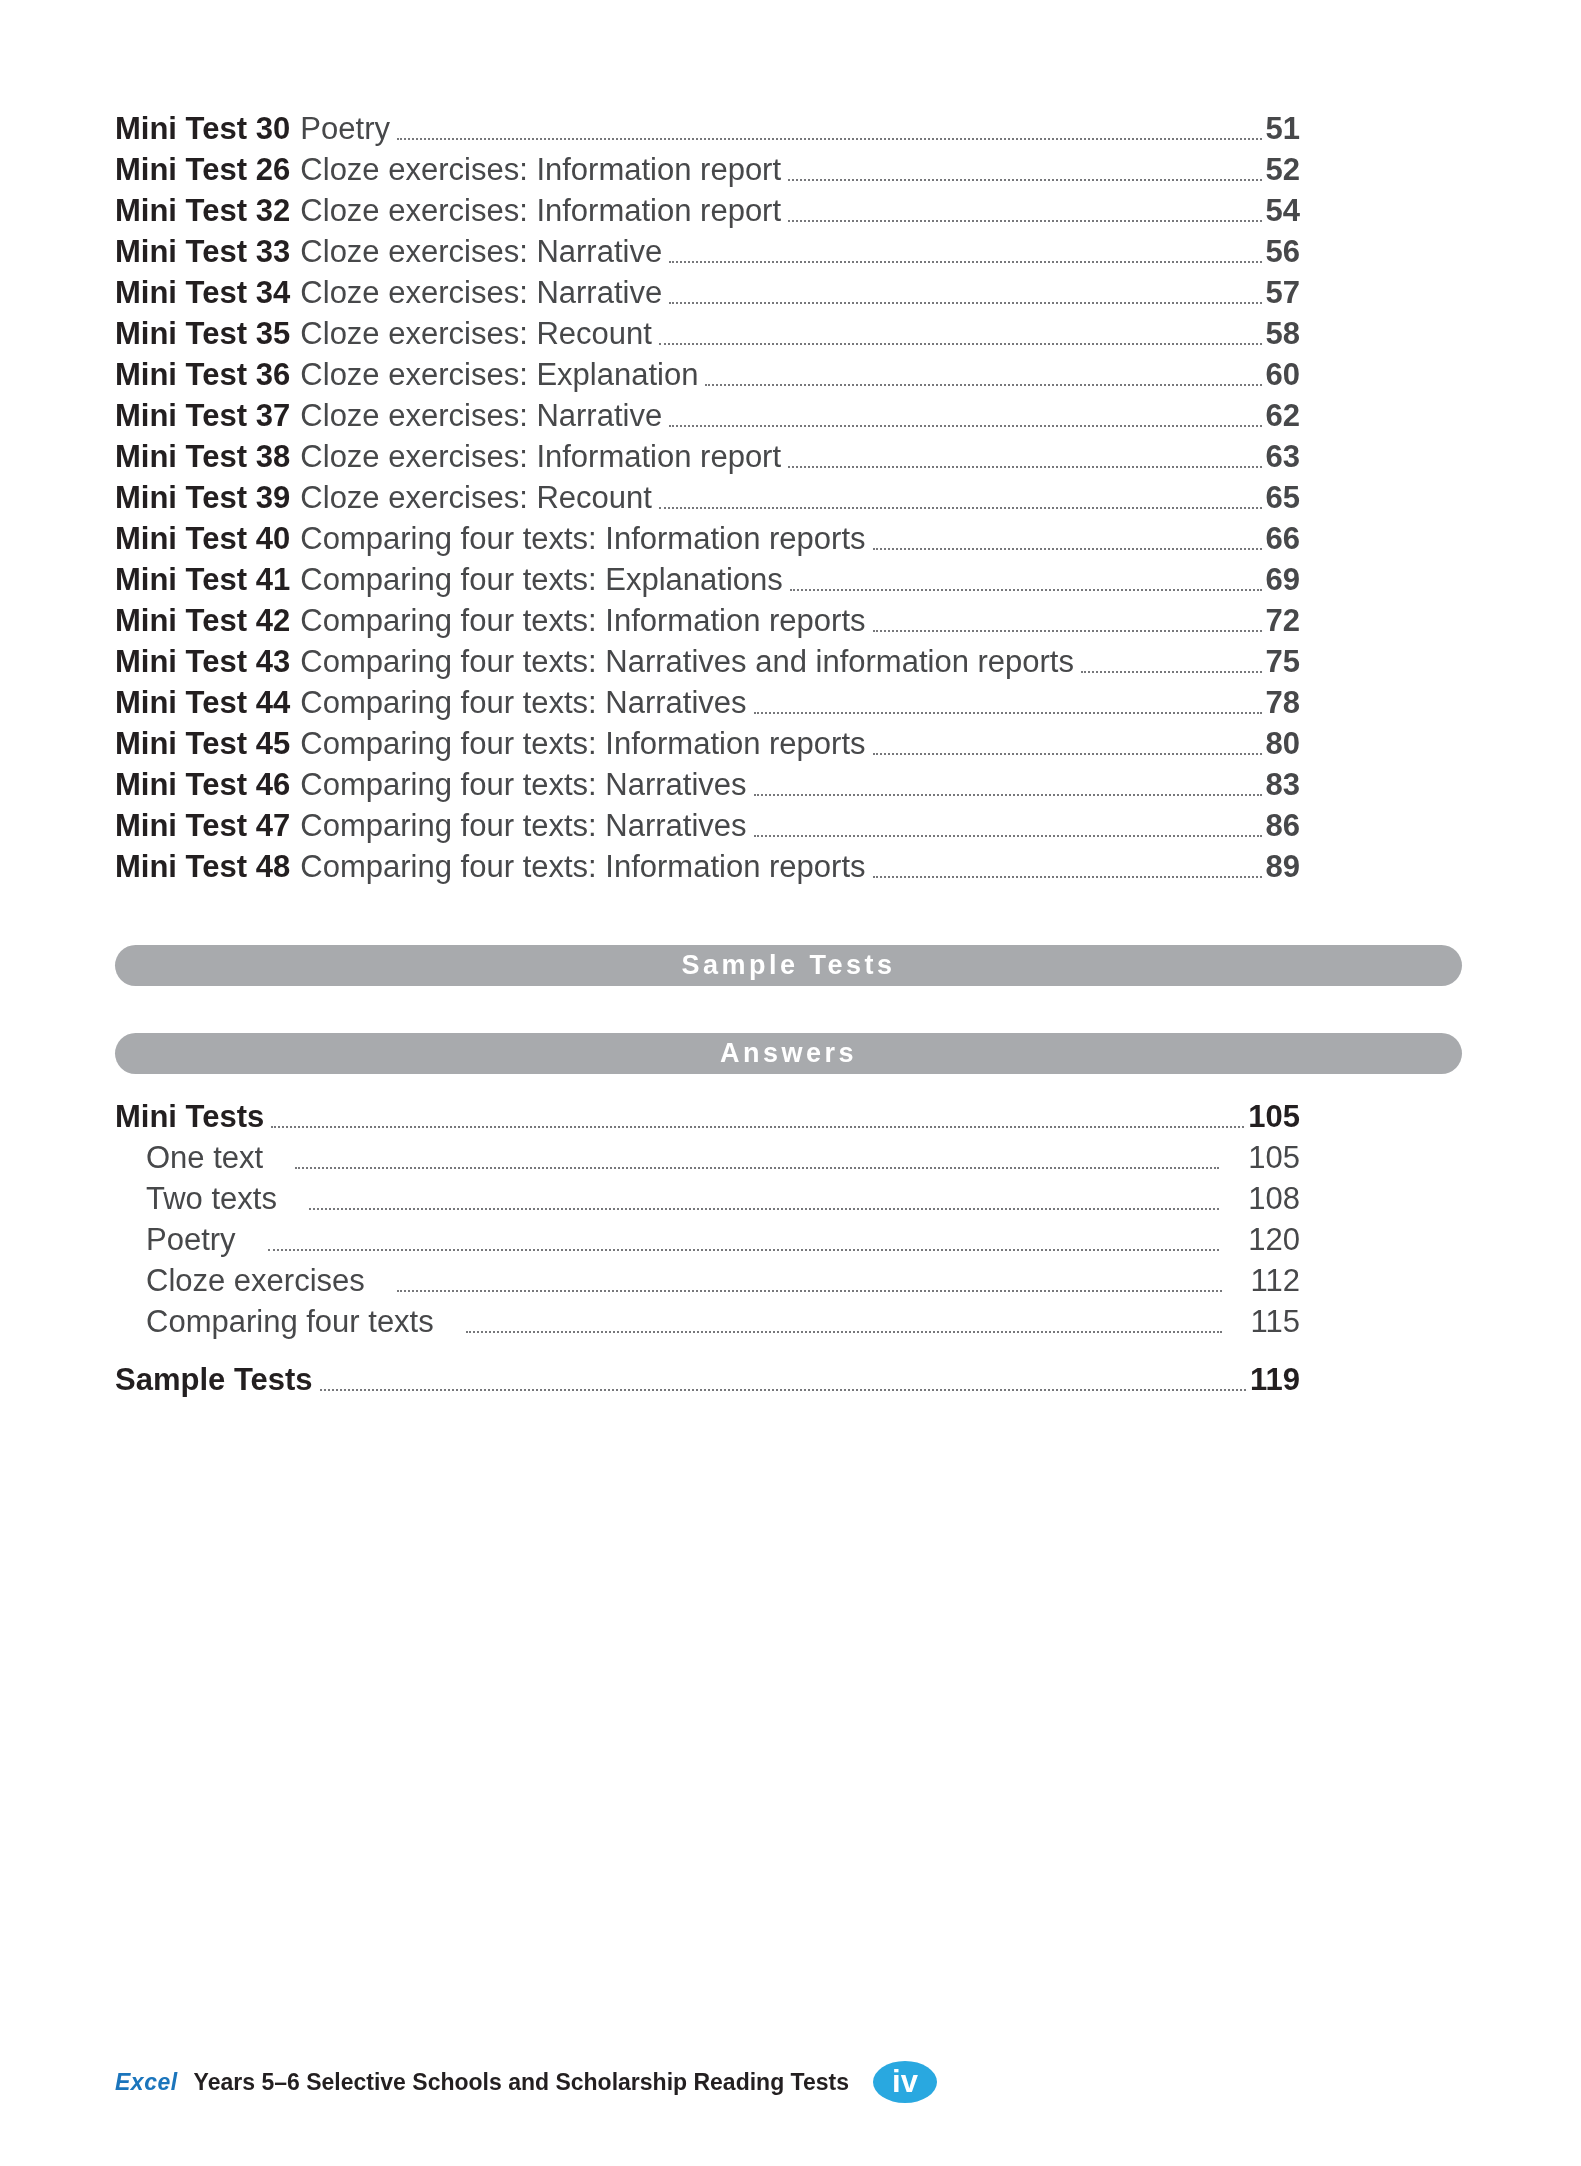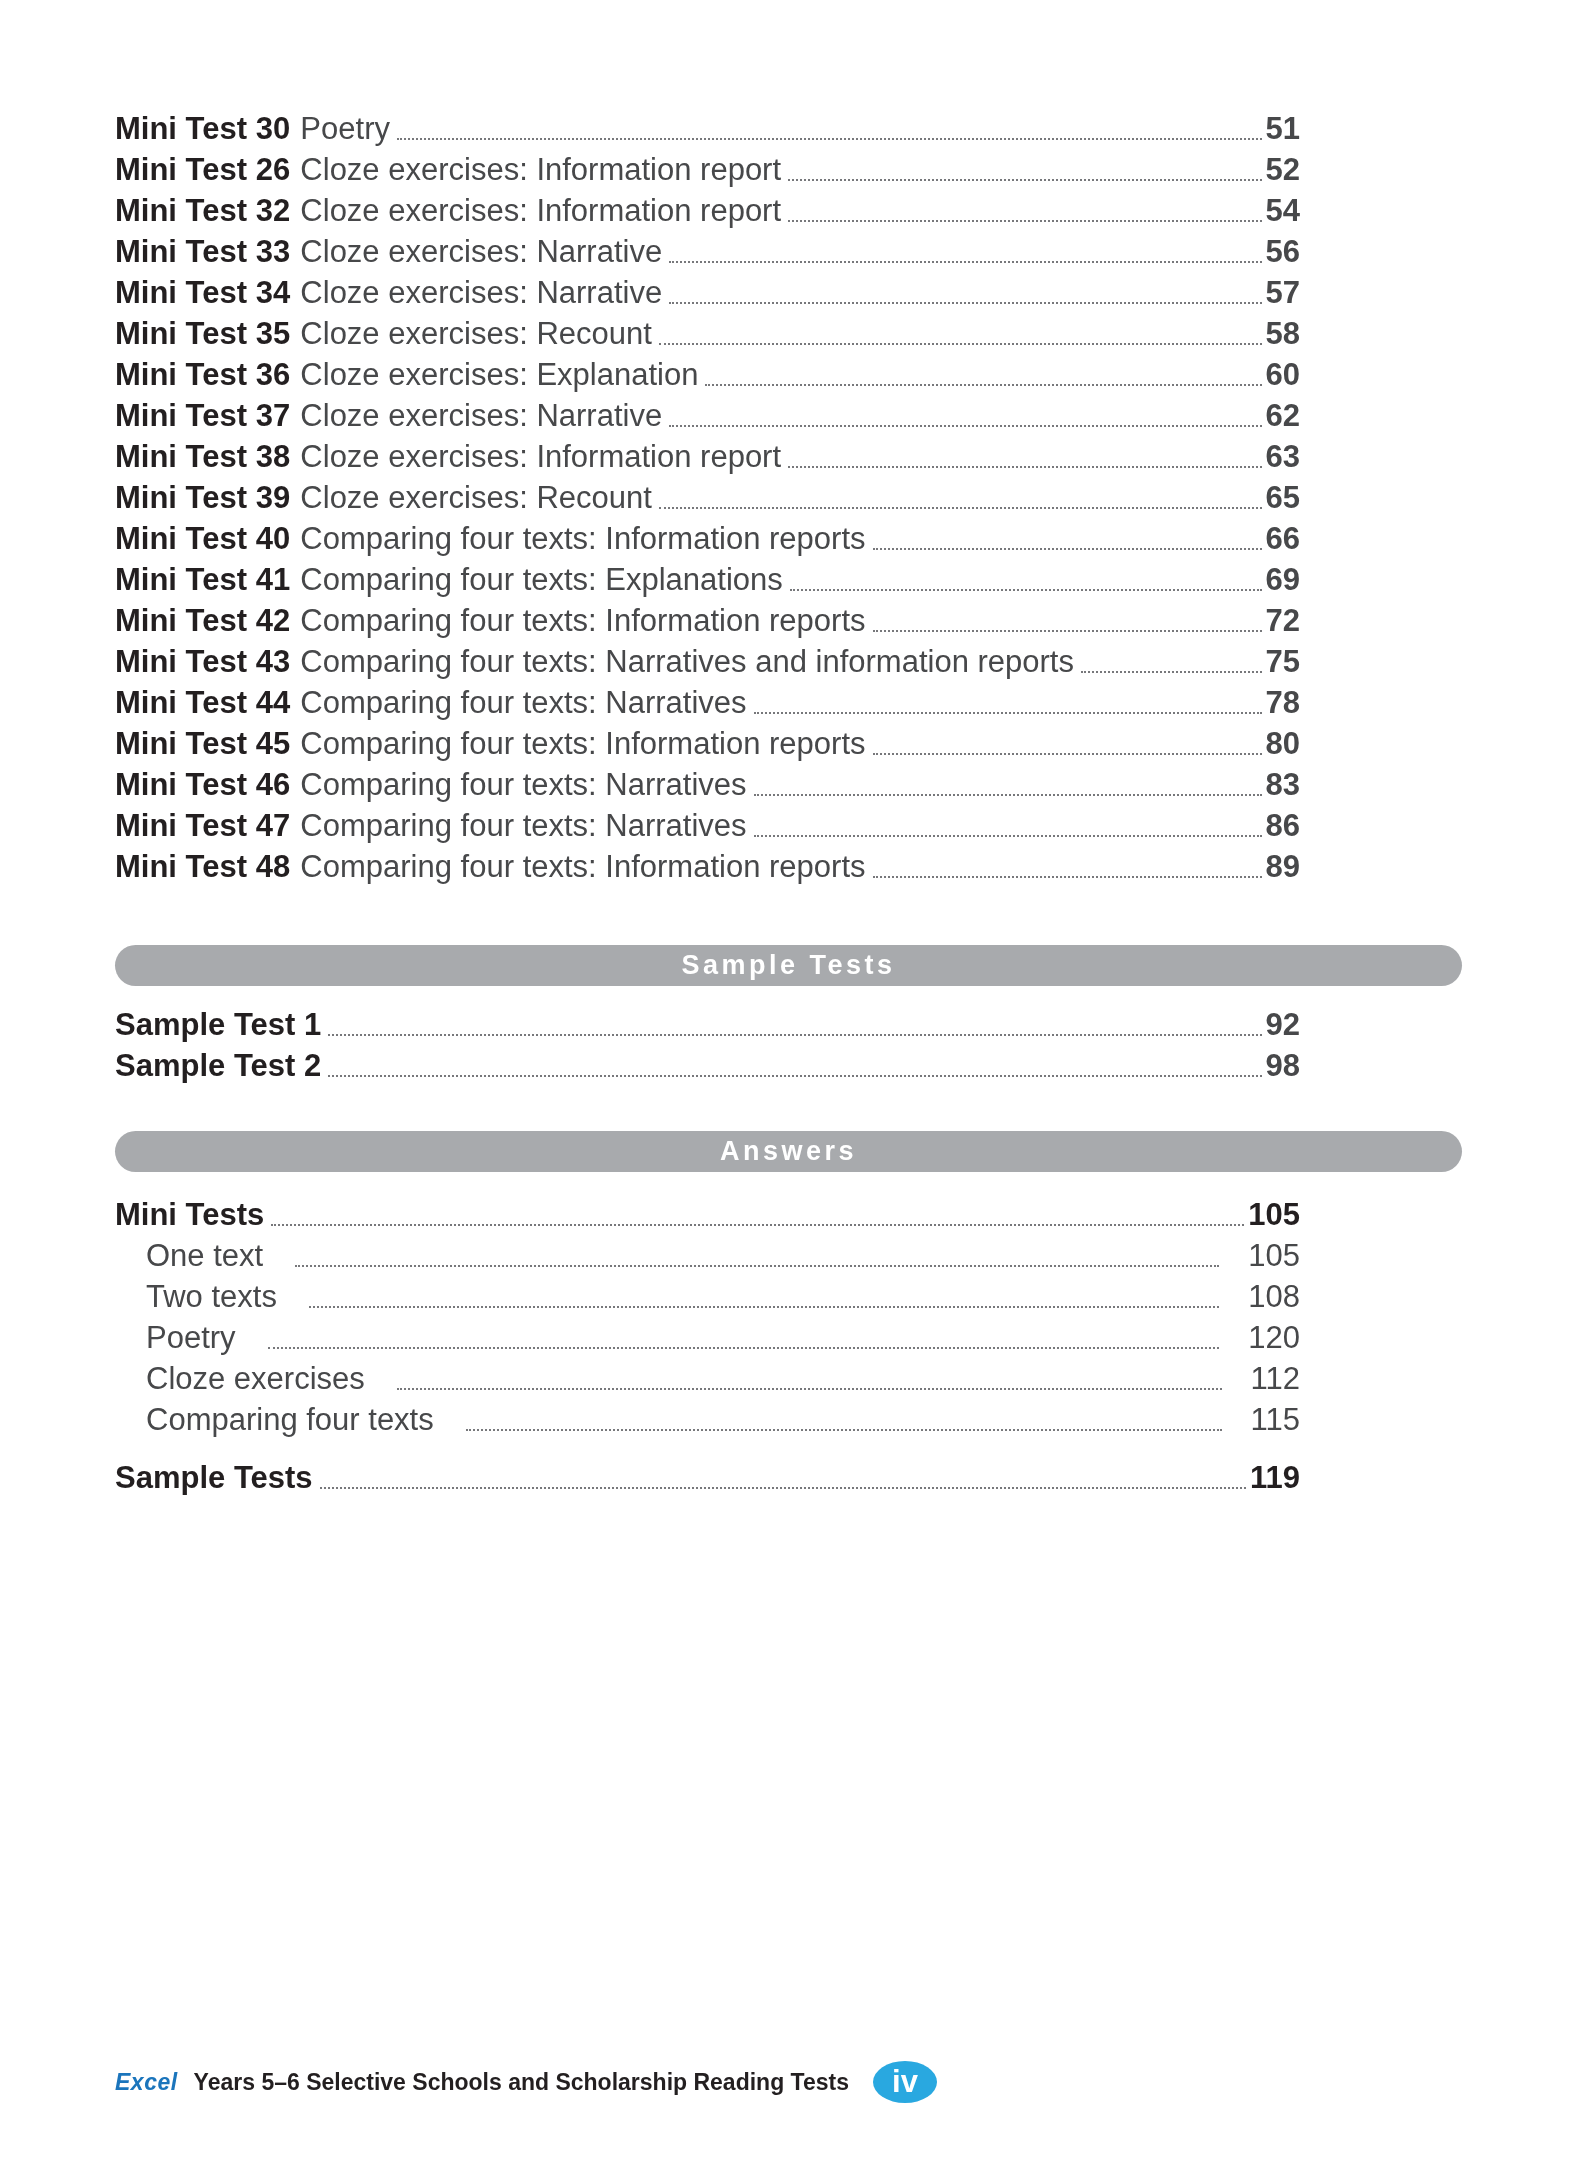--- a/index.html
+++ b/index.html
@@ -245,34 +245,20 @@
           <span class="ttl">Comparing four texts: Information reports</span>
           <span class="leader"></span>
           <span class="pg">89</span>
         </div>
       </div>
 
     <div class="section-bar bar-sample">
       <span class="bar-label">Sample Tests</span>
     </div>
 
-    <div class="toc-list list-sample">
-
-        <div class="toc-row">
-          <span class="lbl">Sample Test 1</span>
-          <span class="leader"></span>
-          <span class="pg">92</span>
-        </div>
-
-        <div class="toc-row">
-          <span class="lbl">Sample Test 2</span>
-          <span class="leader"></span>
-          <span class="pg">98</span>
-        </div>
-      </div>
 
     <div class="section-bar bar-answers">
       <span class="bar-label">Answers</span>
     </div>
 
     <div class="toc-list list-answers">
 
       <div class="toc-row main">
         <span class="name">Mini Tests</span>
         <span class="leader"></span>

